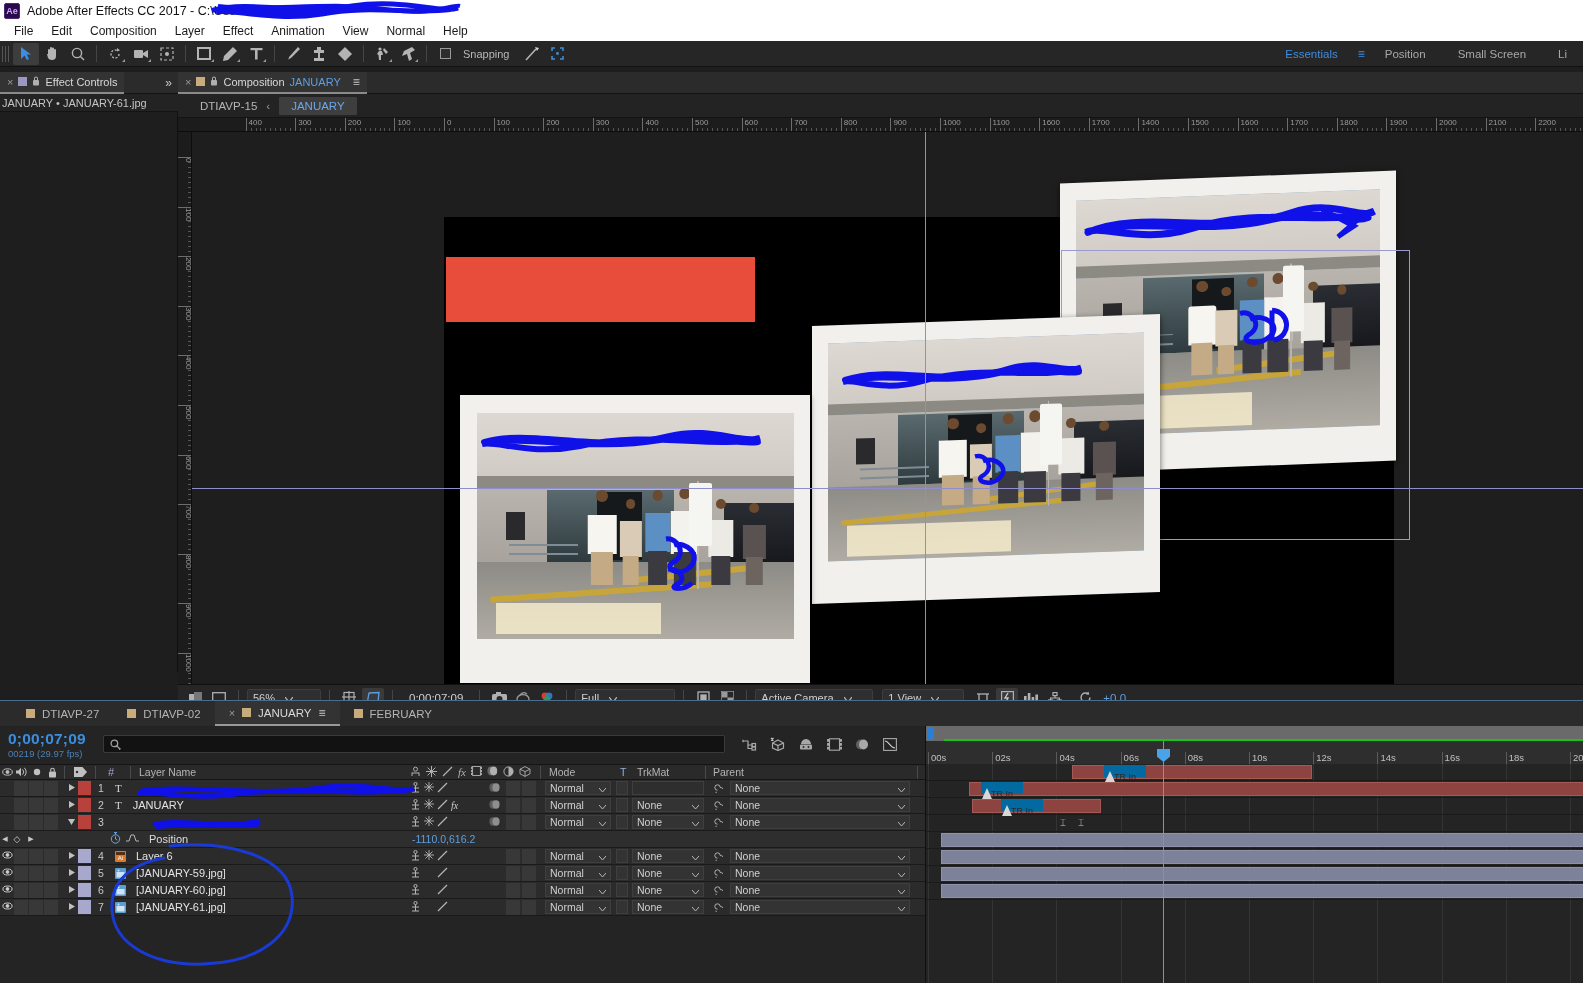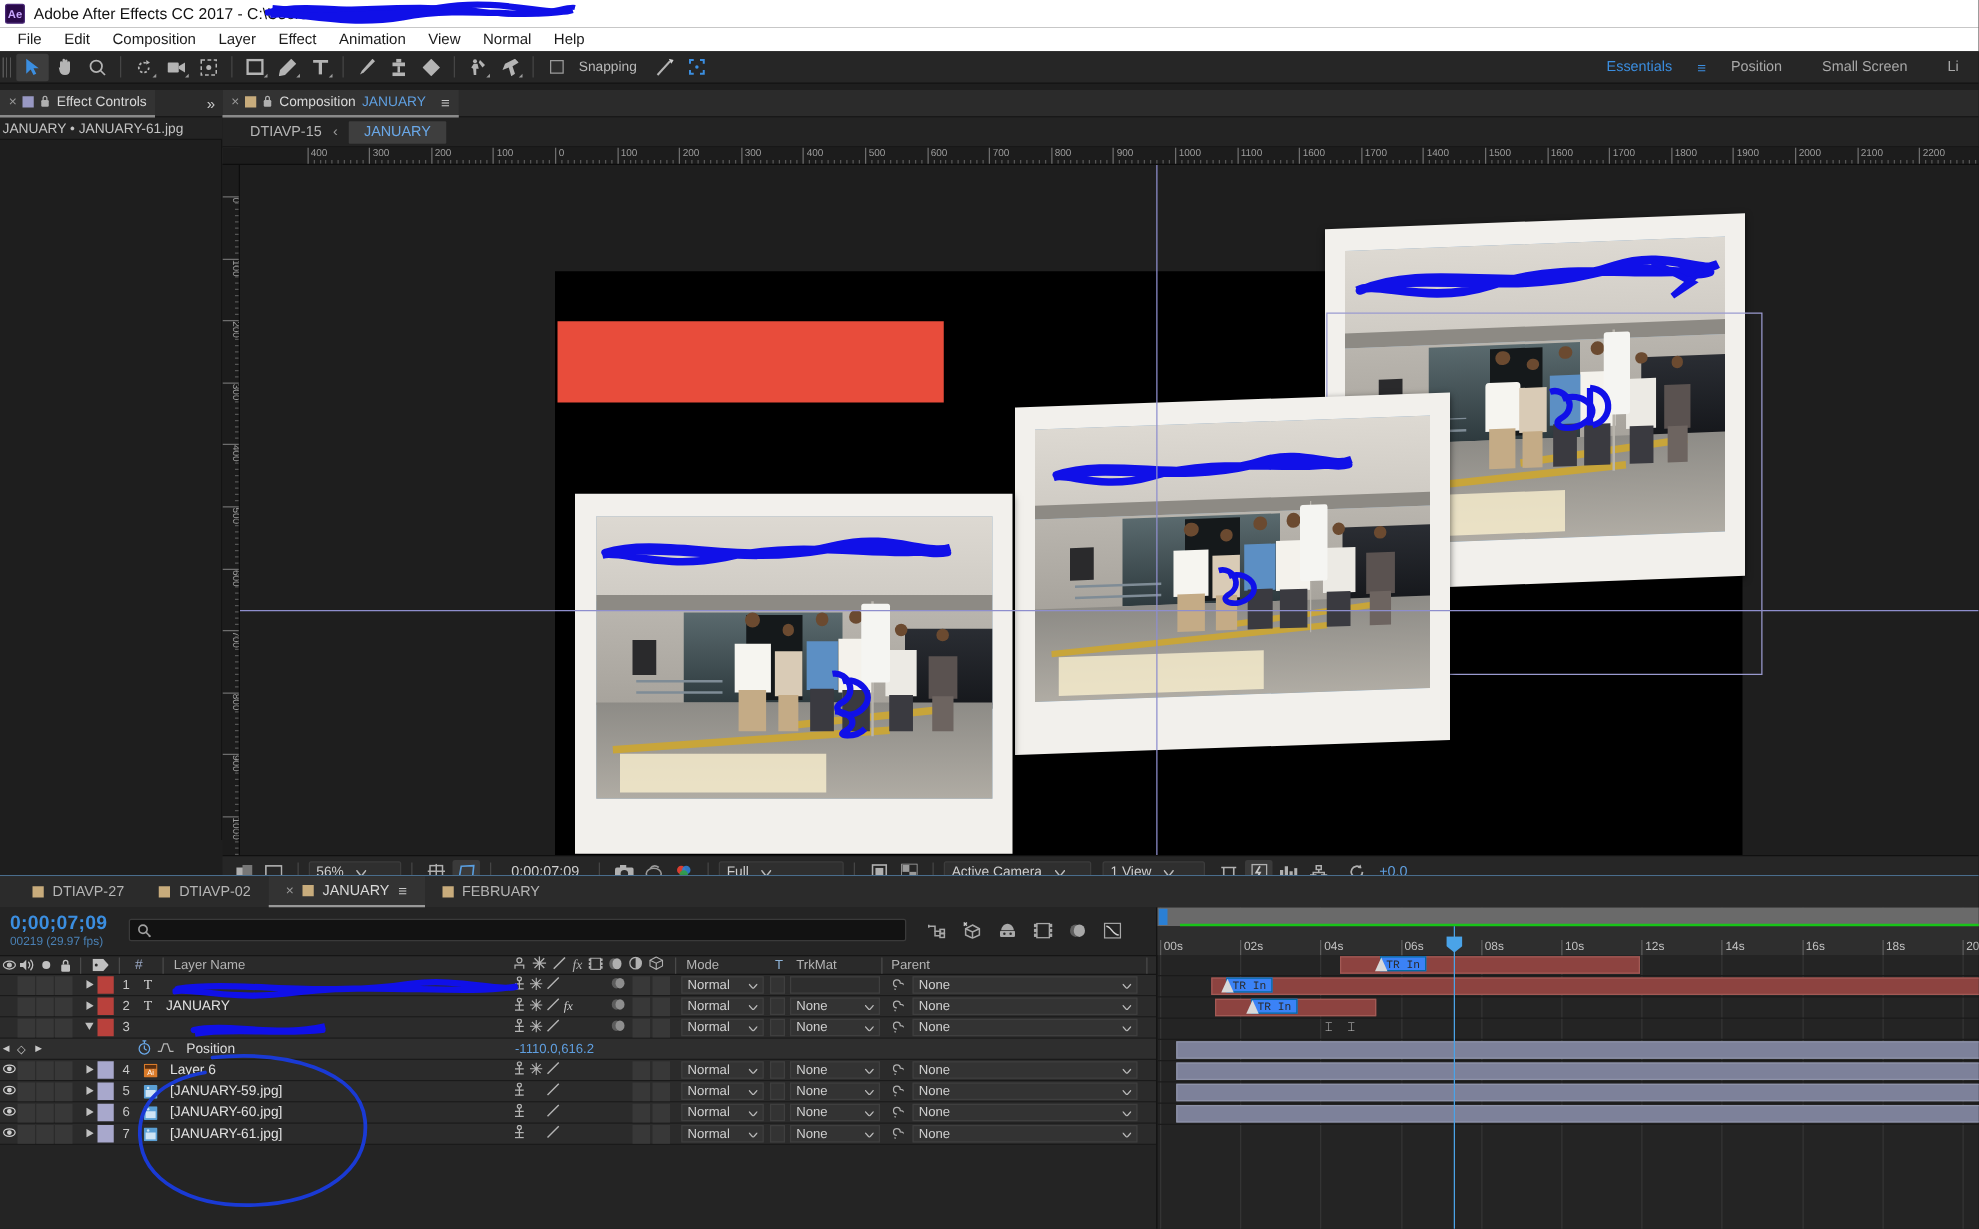--- a/index.html
+++ b/index.html
@@ -201,21 +201,21 @@
   .tl-ruler .ttk{position:absolute;top:11px;font-size:9.5px;color:#c0c0c0;border-left:1px solid #5c5c5c;
     padding-left:2px;height:12px;line-height:12px;}
   .workbar{position:absolute;left:0;top:0;width:658px;height:15px;background:#6a6a6a;}
   .workbar .wstart{position:absolute;left:1px;top:1px;width:7px;height:13px;background:#2a7fd4;}
   .tl-rows{position:absolute;left:0;top:38px;width:658px;height:220px;}
   .trow{position:relative;height:17px;border-bottom:1px solid #1a1a1a;}
   .bar{position:absolute;top:1px;height:14px;}
   .bar.red{background:#8d4340;border:1px solid #a35a55;}
   .bar.gray{background:#7d819a;border:1px solid #8e92a8;}
   .trin{position:absolute;top:1px;height:12px;background:#3b82f6;color:#2a2a2a;font-size:9px;
-    padding:0 4px;line-height:12px;border:1px solid #0369a1;font-family:Liberation Mono, monospace;}
+    padding:0 4px;line-height:12px;border:6px solid #0369a1;}
   .trin .pin{position:absolute;left:-5px;top:0;width:0;height:0;
     border-left:5px solid transparent;border-right:5px solid transparent;border-bottom:11px solid #d8d8d8;}
   .greenbar{position:absolute;left:18px;top:13px;width:640px;height:2px;background:#19c419;}
   .cti{position:absolute;top:15px;width:1px;height:243px;background:#4aa3e8;z-index:9;}
   .cti .hd{position:absolute;left:-6px;top:8px;width:13px;height:13px;background:#4aa3e8;
     clip-path:polygon(0 0,100% 0,100% 60%,50% 100%,0 60%);}
   .tgrid{position:absolute;top:0;width:1px;height:258px;background:#343434;}
 </style>
 </head>
 <body>

